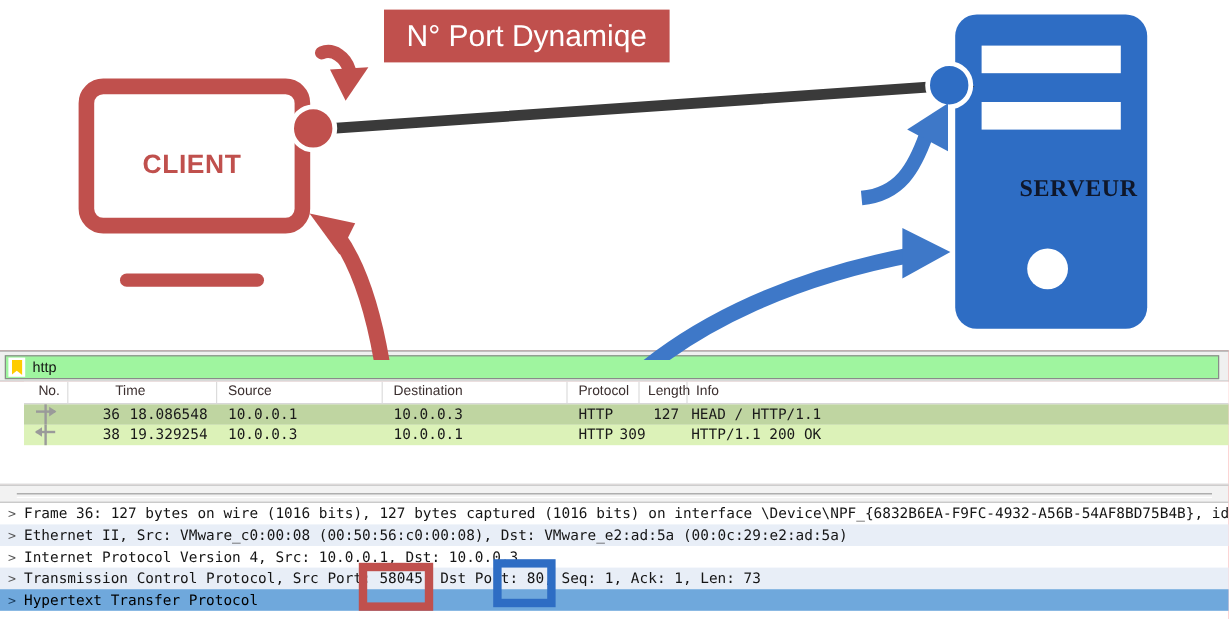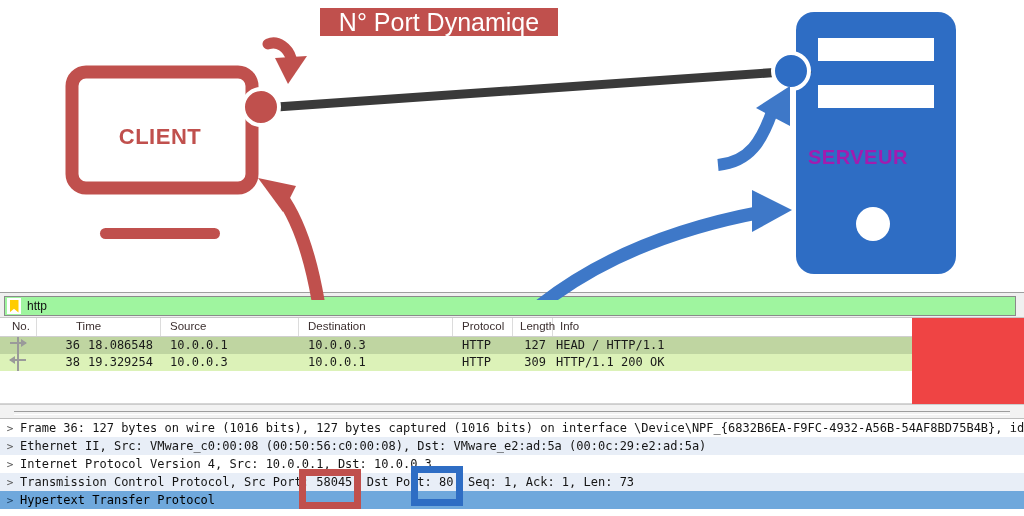--- a/index.html
+++ b/index.html
@@ -18,21 +18,21 @@
 
   .callout{
     position:absolute;
     display:flex;align-items:center;justify-content:center;
     color:#ffffff;
     font-family:"Liberation Sans", sans-serif;
     z-index:8;
     white-space:nowrap;
   }
   #callout-dynamic{
-    left:320px;top:8px;width:238px;height:28px;
+    left:320px;top:8px;width:238px;height:44px;
     background:#C0504D;
     font-size:25px;
   }
   #callout-port80{
     left:613px;top:142px;width:106px;height:43px;
     background:#2E6DC4;
     font-size:24px;
   }
 
   .node-label{
@@ -40,21 +40,21 @@
     font-weight:bold;
     letter-spacing:0.5px;
     white-space:nowrap;
   }
   #label-client{
     left:80px;top:124px;width:160px;
     text-align:center;color:#C0504D;font-size:22px;
   }
   #label-serveur{
     left:808px;top:146px;width:140px;
-    text-align:left;color:#a21caf;font-size:20px;
+    text-align:right;color:#0f172a;font-size:20px;font-family:Liberation Serif, serif;
   }
 
   
   #wireshark{
     position:absolute;left:0;top:292px;width:1024px;height:224px;
     background:#ef4444;
     z-index:1;
     font-family:"DejaVu Sans Mono", monospace;
   }
 
@@ -86,25 +86,26 @@
     background:#FFCC00;
     clip-path:polygon(0 0,100% 0,100% 100%,50% 72%,0 100%);
   }
   #filter-text{
     font-family:"Liberation Sans", sans-serif;
     font-size:12px;color:#111;
   }
 
   
   #packet-list{
-    position:absolute;left:0;top:26px;width:912px;height:86px;
+    position:absolute;left:0;top:26px;width:1024px;height:86px;
     background:#ffffff;
     border-bottom:1px solid #d5d5d5;
     box-sizing:border-box;
     overflow:hidden;
+    padding-left:20px;
   }
   #list-header{
     position:relative;height:18px;
     background:#ffffff;
     border-bottom:1px solid #cfcfcf;
   }
   #list-header .hcell{
     position:absolute;top:2px;
     font-family:"Liberation Sans", sans-serif;
     font-size:11.5px;color:#3b2f2f;
@@ -298,21 +299,21 @@
       <div class="prow r1">
         <div class="flowcol">
           <div class="flowline"></div>
             <div class="flowarrow res"></div>
         </div>
         <div class="cell num" style="left:0px;width:80px;">38</div>
         <div class="cell" style="left:88px;">19.329254</div>
         <div class="cell" style="left:170px;">10.0.0.3</div>
         <div class="cell" style="left:308px;">10.0.0.1</div>
         <div class="cell" style="left:462px;">HTTP</div>
-        <div class="cell num" style="left:500px;width:46px;">309</div>
+        <div class="cell num" style="left:472px;width:46px;">309</div>
         <div class="cell" style="left:556px;">HTTP/1.1 200 OK</div>
       </div>
     </div>
 
     <div id="splitter">
       <div class="grip"></div>
     </div>
 
     <div id="detail-pane">
       <div class="drow">

